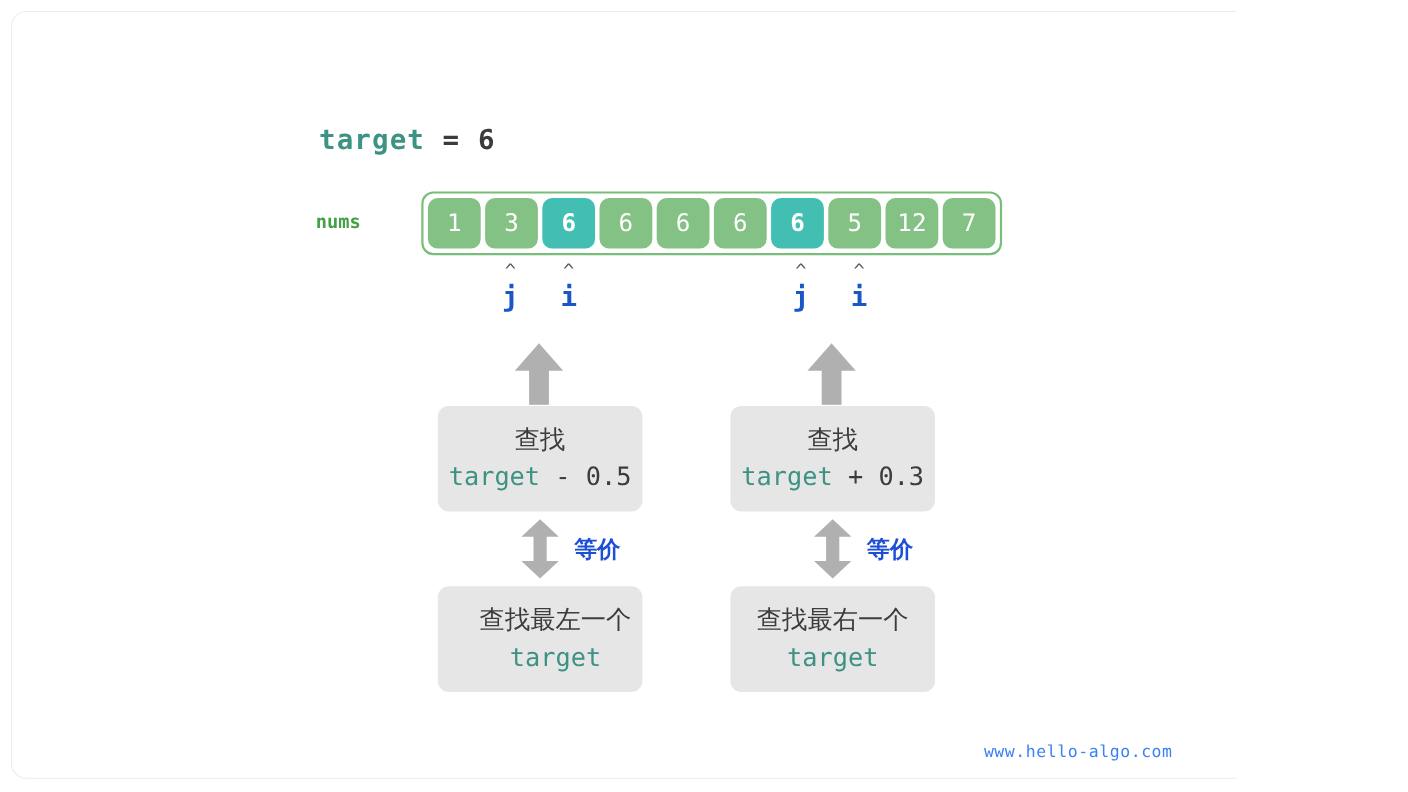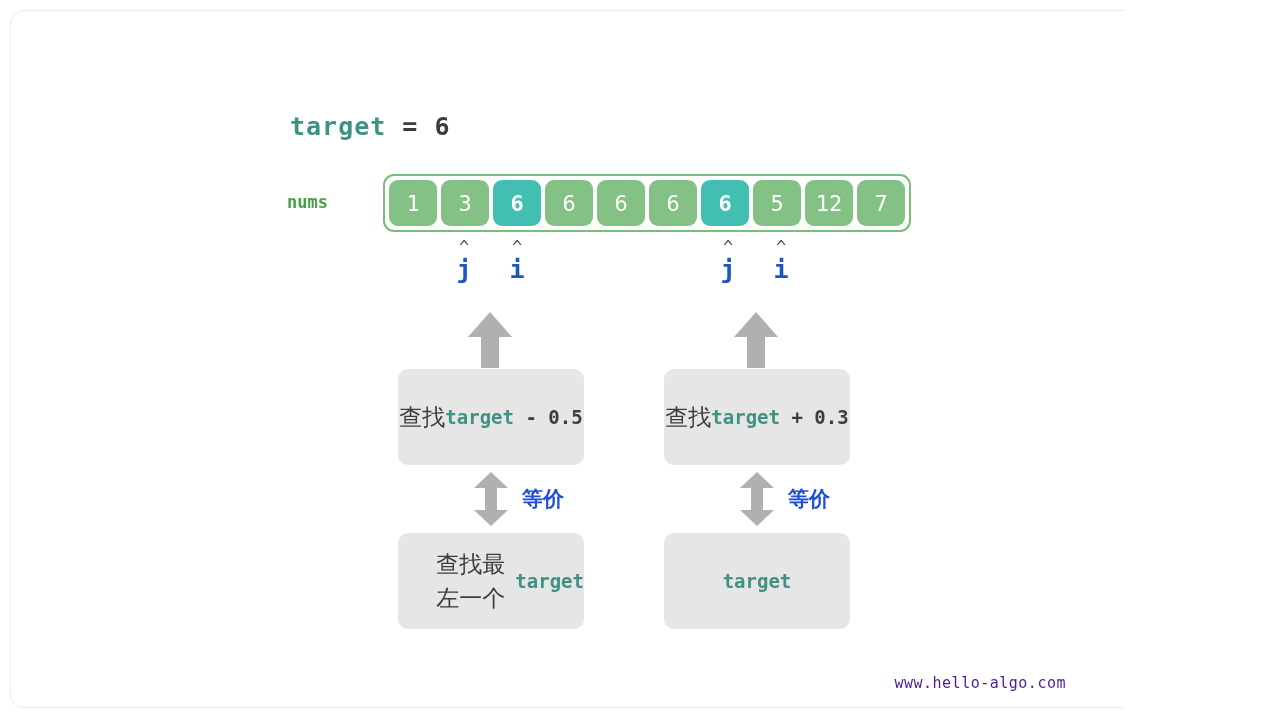--- a/index.html
+++ b/index.html
@@ -135,35 +135,34 @@
   }
 
   
   .gbox {
     position: absolute;
     width: 186px;
     background: #e6e6e6;
     border-radius: 10px;
     box-sizing: border-box;
     display: flex;
-    flex-direction: row;
-    align-items: center;
+    flex-direction: column;
     justify-content: center;
   }
   .gbox .cn {
     font-family: "DejaVu Sans", sans-serif;
     font-size: 23px;
     color: #3c3c3c;
     line-height: 34px;
     text-align: center;
   }
   .gbox .code {
     font-family: "DejaVu Sans Mono", monospace;
-    font-size: 19px;
-    font-weight: bold;
+    font-size: 23px;
+    font-weight: normal;
     line-height: 34px;
     white-space: pre;
     text-align: center;
   }
 
   
   .dbl-arrow {
     position: absolute;
     width: 34px;
     height: 54px;
@@ -206,21 +205,21 @@
     white-space: nowrap;
   }
 
   
   #watermark {
     position: absolute;
     right: 58px;
     bottom: 28px;
     font-family: "DejaVu Sans Mono", monospace;
     font-size: 15px;
-    color: #4c1d95;
+    color: #3b82f6;
     letter-spacing: 0.5px;
   }
 </style>
 </head>
 <body>
 
 <div id="canvas">
   <div id="frame"></div>
 
   <div id="target-line"><span class="tok-target">target</span><span class="tok-dark"> = 6</span></div>
@@ -289,17 +288,18 @@
   </div>
 
   <div class="dbl-arrow" style="left:740px; top:472px;">
     <div class="d-shaft"></div>
       <div class="d-up"></div>
       <div class="d-dn"></div>
   </div>
   <div class="eq-label" style="left:788px; top:486px;">等价</div>
 
   <div class="gbox" style="left:664px; top:533px; height:96px;">
+    <div class="cn">查找最右一个</div>
     <div class="code tok-target">target</div>
   </div>
 
   <div id="watermark">www.hello-algo.com</div>
 </div>
 
 </body></html>

